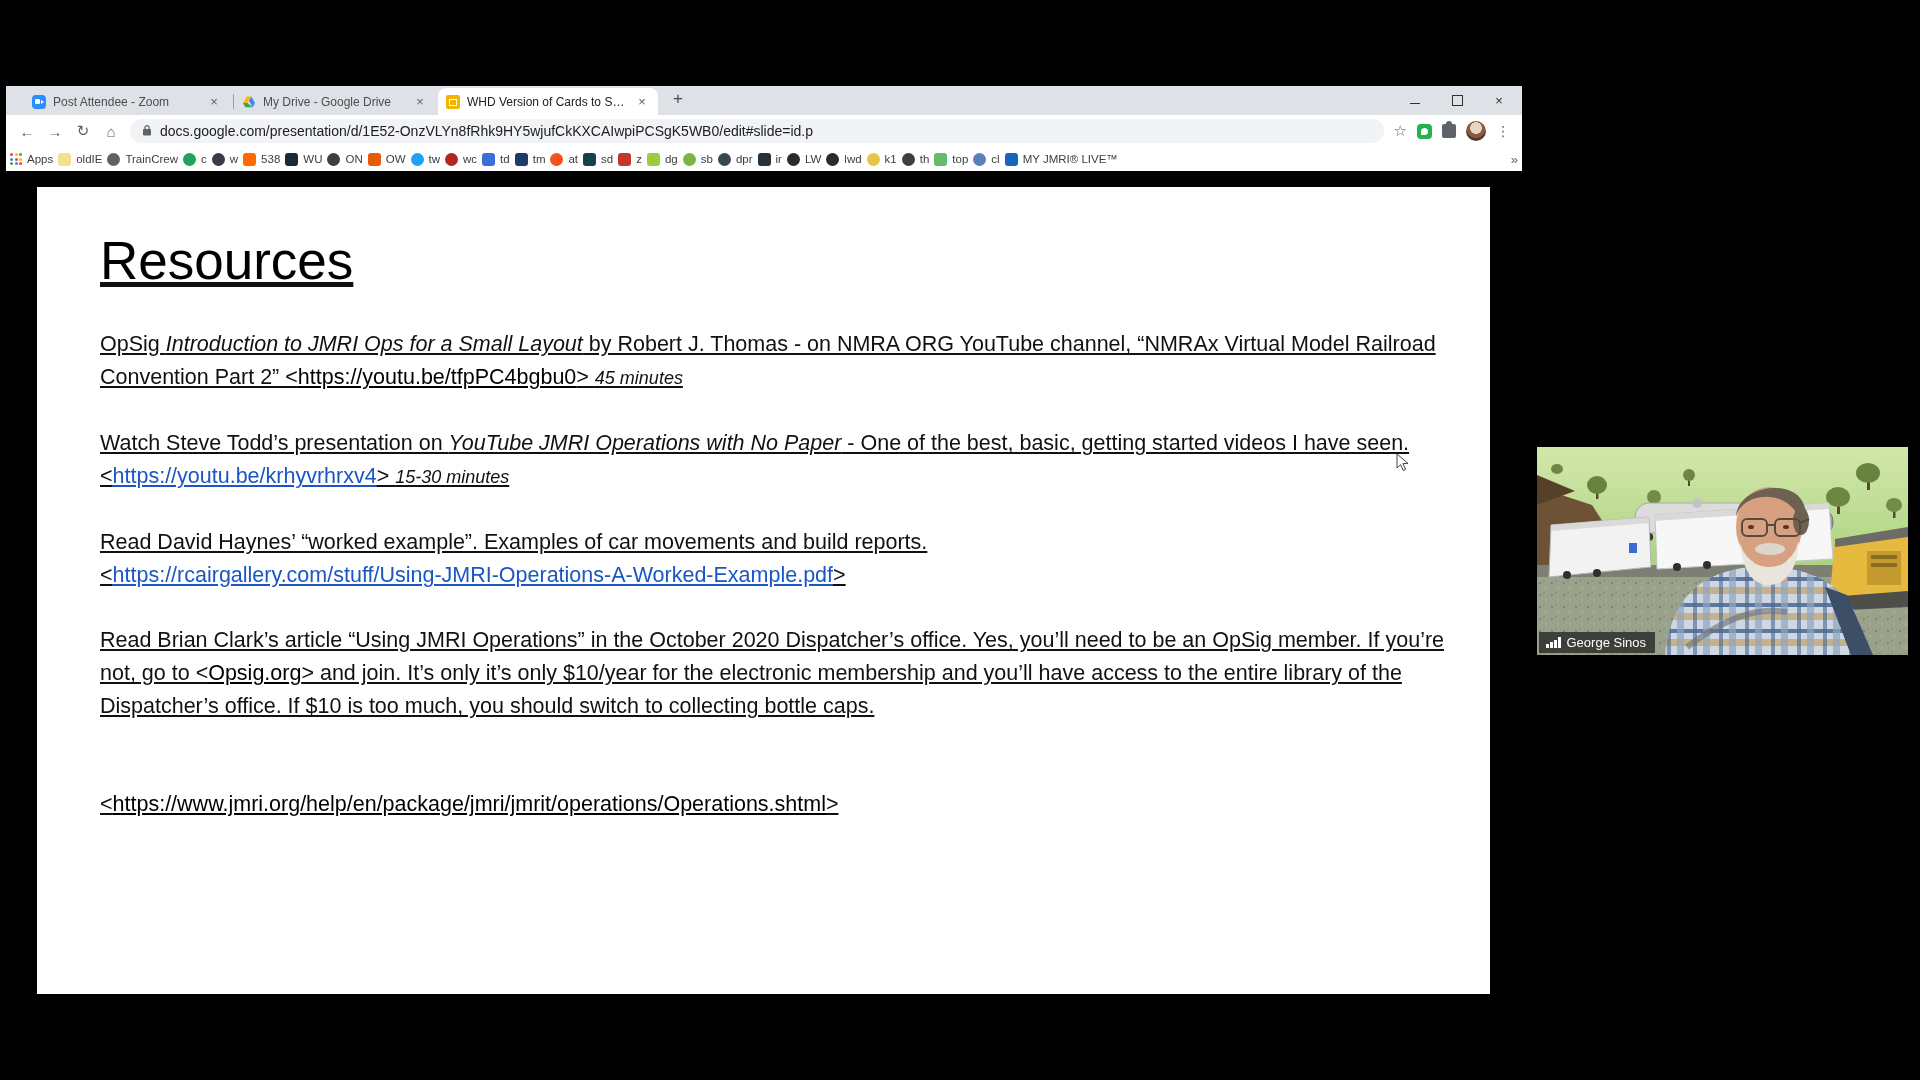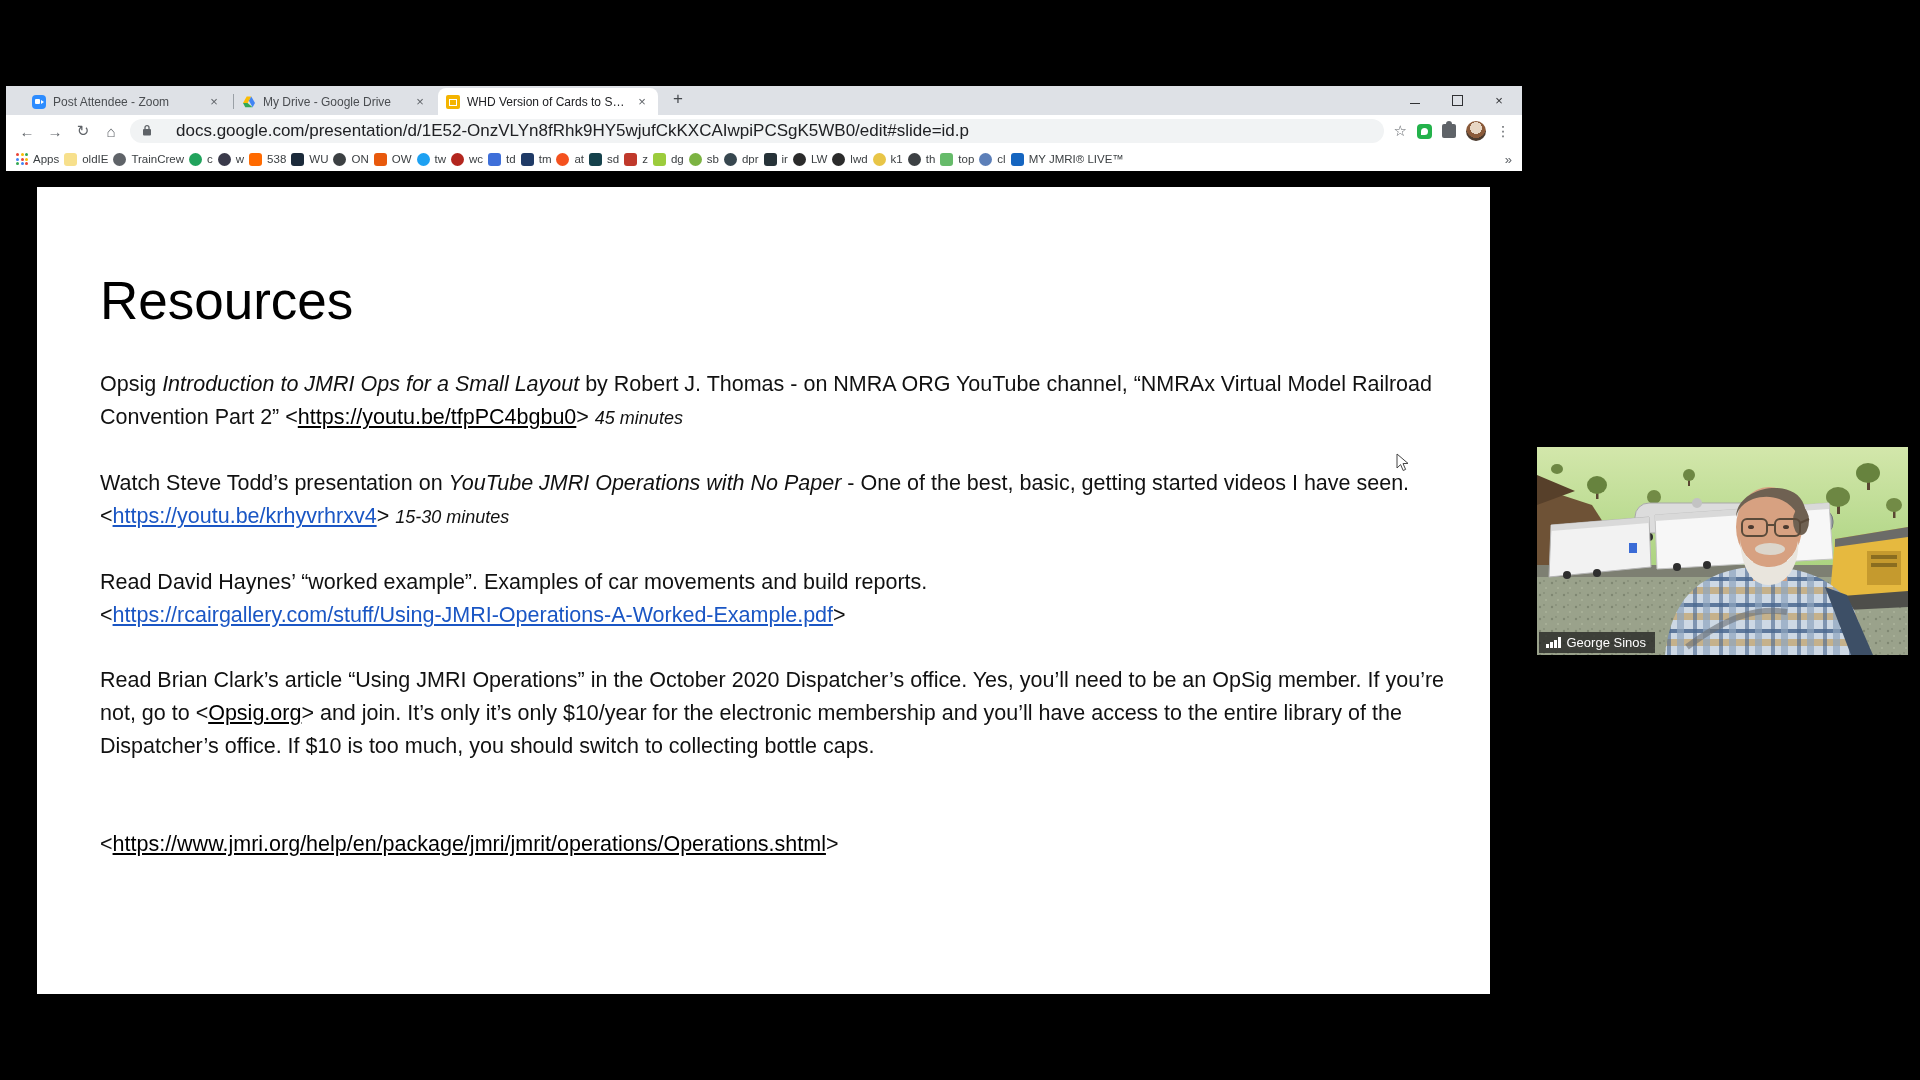--- a/index.html
+++ b/index.html
@@ -29,41 +29,41 @@
   .win-btn{width:42px;height:28px;display:flex;align-items:center;justify-content:center;color:#303134;font-size:13px;}
   .restore-glyph{width:9px;height:9px;border:1px solid #303134;position:relative;background:#dee1e6;}
   .restore-glyph::before{content:"";position:absolute;left:2px;top:-3px;width:9px;height:9px;border:1px solid #303134;z-index:-1;}
   .min-glyph{width:10px;height:1px;background:#303134;margin-top:6px;}
   
   .toolbar{height:32px;background:#fff;display:flex;align-items:center;padding:0 8px;gap:2px;}
   .nav-ico{width:26px;height:26px;display:flex;align-items:center;justify-content:center;
            color:#5f6368;font-size:15px;flex:0 0 auto;}
   .omnibox{flex:1;height:24px;background:#f1f3f4;border-radius:13px;display:flex;align-items:center;
            padding:0 12px;gap:8px;margin:0 4px;min-width:0;}
-  .url{font-size:17px;color:#202124;white-space:nowrap;overflow:hidden;margin-left:16px;}
+  .url{font-size:14px;color:#202124;white-space:nowrap;overflow:hidden;}
   .toolbar-right{display:flex;align-items:center;gap:10px;flex:0 0 auto;padding:0 4px;}
   .star{color:#5f6368;font-size:15px;}
   .ext-evernote{width:15px;height:15px;background:#23b24b;border-radius:4px;position:relative;}
   .ext-evernote::after{content:"";position:absolute;left:4px;top:4px;width:7px;height:7px;background:#fff;border-radius:50% 50% 50% 0;}
   .ext-puzzle{width:14px;height:14px;background:#5f6368;border-radius:2px;position:relative;}
   .ext-puzzle::before{content:"";position:absolute;left:4px;top:-3px;width:6px;height:6px;border-radius:50%;background:#5f6368;}
   .avatar{width:20px;height:20px;border-radius:50%;background:radial-gradient(circle at 50% 35%,#e7d6c4 0 35%,#8a5a3a 36% 60%,#4a3a2e 61% 100%);}
   .dots{color:#5f6368;font-size:14px;letter-spacing:0;}
   
-  .bookmarks{height:24px;background:#fff;display:flex;align-items:center;padding:0 10px;gap:15px;
+  .bookmarks{height:24px;background:#fff;display:flex;align-items:center;padding:0 4px;gap:15px;
              font-size:11.5px;color:#3c4043;overflow:hidden;}
   .bm{display:flex;align-items:center;gap:5px;flex:0 0 auto;}
   .bm-ico{width:13px;height:13px;display:inline-block;flex:0 0 auto;}
   .bm-apps{display:inline-grid;grid-template-columns:repeat(3,3px);grid-gap:1.5px;width:auto;height:auto;}
   .bm-apps i{width:3px;height:3px;border-radius:50%;display:block;}
   .overflow-chevron{margin-left:auto;color:#5f6368;font-size:13px;}
   
   .content{position:relative;height:823px;background:#000;overflow:hidden;}
   .slide{position:absolute;left:31px;top:16px;width:1453px;height:807px;background:#fff;
-         box-sizing:border-box;padding:84px 35px 0 63px;color:#111;}
+         box-sizing:border-box;padding:44px 35px 0 63px;color:#111;text-decoration:underline;}
   .slide-title{font-size:53px;line-height:1.12;font-weight:400;margin:0 0 38px 0;color:#000;}
   .para{font-size:21.5px;line-height:33px;margin:0 0 32px 0;max-width:1356px;}
   .it{font-style:italic;}
   .note{font-style:italic;font-size:18px;}
   .lk{text-decoration:underline;}
   .lk-teal{color:#000000;}
   .lk-blue{color:#1a56c4;}
   
   .webcam{position:absolute;left:1533px;top:443px;width:379px;height:216px;background:#000;}
   .webcam svg{position:absolute;left:4px;top:4px;}
@@ -257,21 +257,21 @@
           <span>MY JMRI® LIVE™</span>
         </span>
       </span>
     <span class="overflow-chevron">»</span>
   </div>
 
   <div class="content">
     <div class="slide">
       <h1 class="slide-title">Resources</h1>
 
-      <p class="para"><span>Opsig </span><span class="it">Introduction to JMRI Ops for a Small Layout</span><span> by Robert J. Thomas - on NMRA ORG YouTube channel, “NMRAx Virtual Model Railroad Convention Part 2”  &lt;</span><span class="lk lk-teal">https://youtu.be/tfpPC4bgbu0</span><span>&gt;  </span><span class="note">45 minutes</span></p>
+      <p class="para"><span>OpSig </span><span class="it">Introduction to JMRI Ops for a Small Layout</span><span> by Robert J. Thomas - on NMRA ORG YouTube channel, “NMRAx Virtual Model Railroad Convention Part 2”  &lt;</span><span class="lk lk-teal">https://youtu.be/tfpPC4bgbu0</span><span>&gt;  </span><span class="note">45 minutes</span></p>
 
       <p class="para"><span>Watch Steve Todd’s presentation on </span><span class="it">YouTube JMRI Operations with No Paper</span><span>  - One of the best, basic, getting started videos I have seen.  &lt;</span><span class="lk lk-blue">https://youtu.be/krhyvrhrxv4</span><span>&gt; </span><span class="note">15-30 minutes</span></p>
 
       <p class="para"><span>Read David Haynes’ “worked example”.  Examples of car movements and build reports.</span><br><span>&lt;</span><span class="lk lk-blue">https://rcairgallery.com/stuff/Using-JMRI-Operations-A-Worked-Example.pdf</span><span>&gt;</span></p>
 
       <p class="para"><span>Read Brian Clark’s article “Using JMRI Operations” in the October 2020 Dispatcher’s office. Yes, you’ll need to be an OpSig member. If you’re not, go to &lt;</span><span class="lk lk-teal">Opsig.org</span><span>&gt; and join.  It’s only it’s only $10/year for the electronic membership and you’ll have access to the entire library of the Dispatcher’s office.  If $10 is too much, you should switch to collecting bottle caps.</span></p>
 
       <p class="para"><br><span>&lt;</span><span class="lk lk-teal">https://www.jmri.org/help/en/package/jmri/jmrit/operations/Operations.shtml</span><span>&gt;</span></p>
 
     </div>

